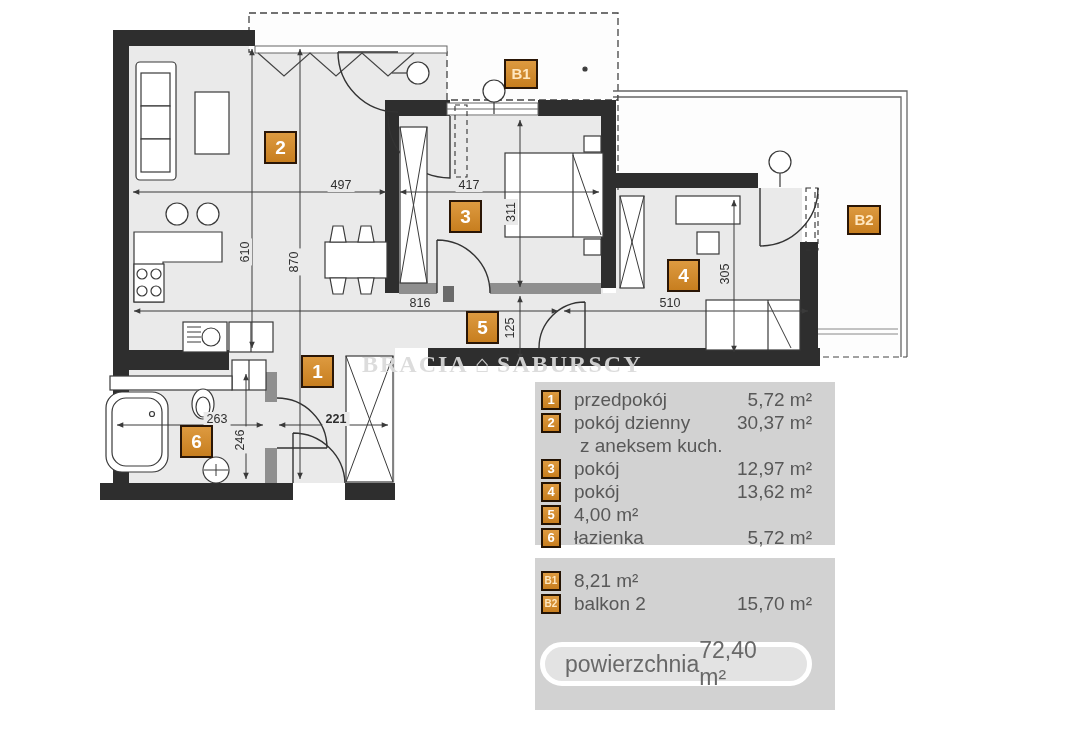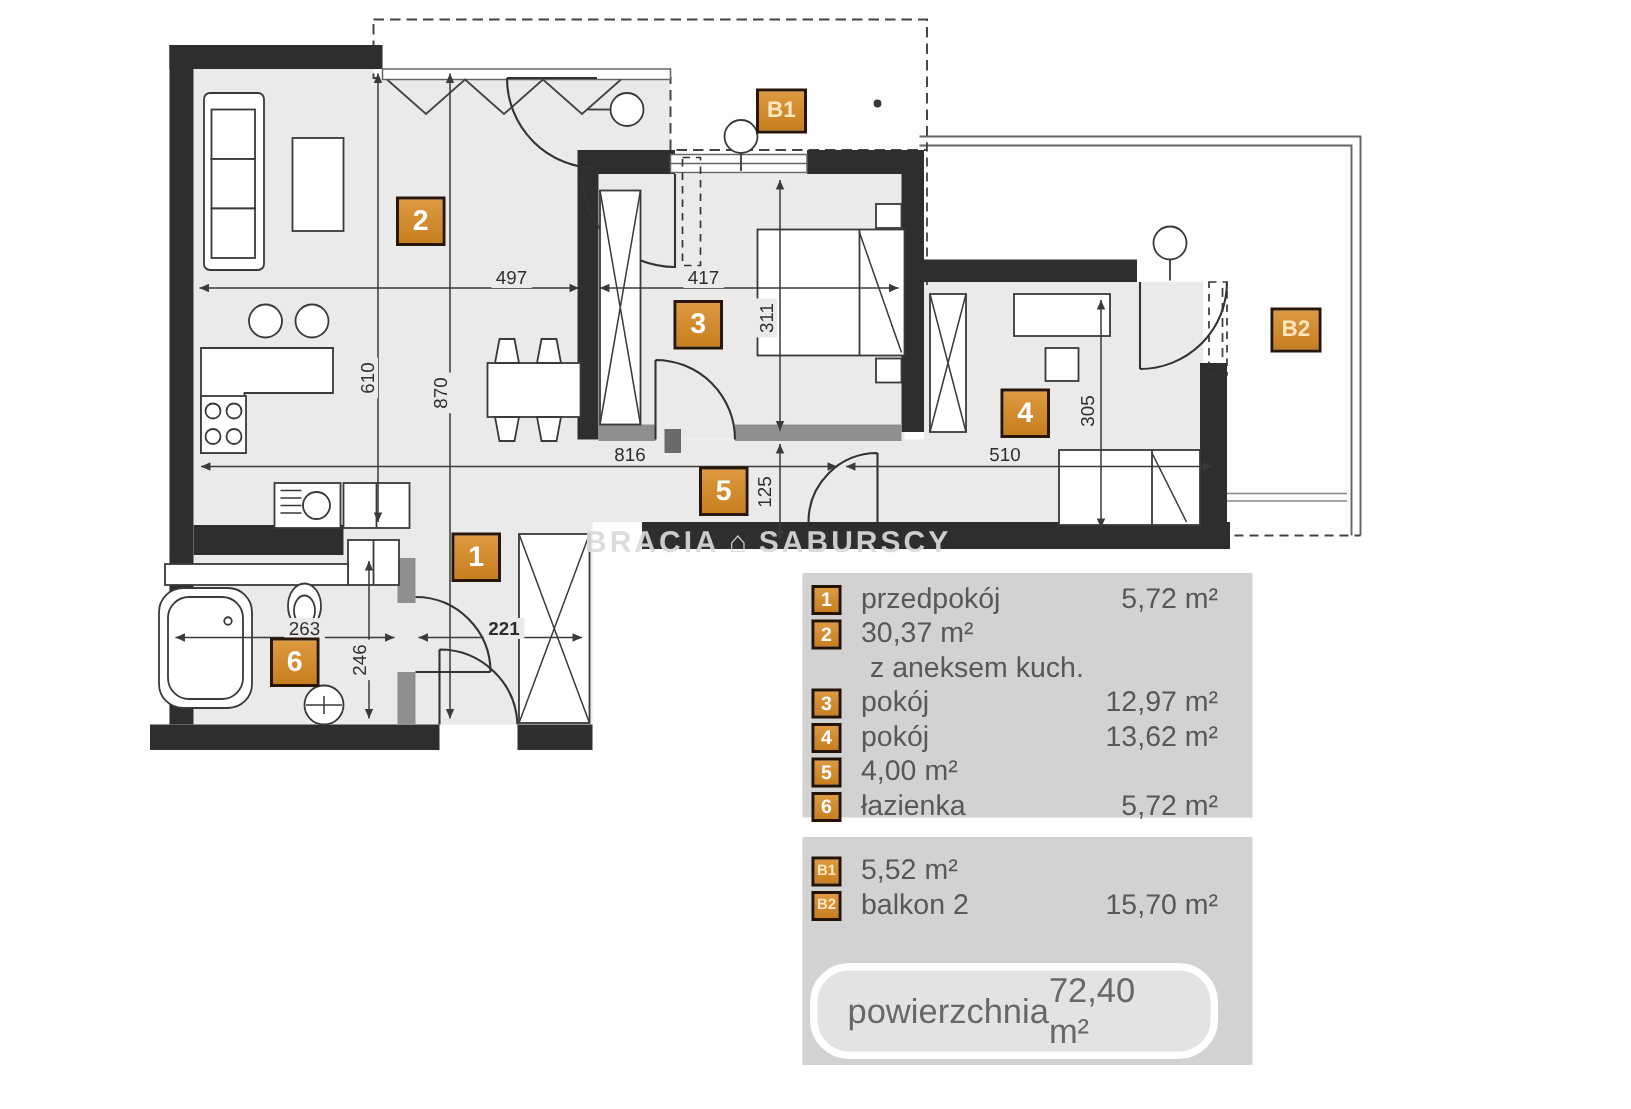--- a/index.html
+++ b/index.html
@@ -12,38 +12,38 @@
        padding:0 3px;transform:translate(-50%,-50%);white-space:nowrap;}
   .dim.v{transform:translate(-50%,-50%) rotate(-90deg);}
 
   
   .pm{position:absolute;z-index:6;width:33px;height:33px;box-sizing:border-box;
       background:linear-gradient(#dd9a40,#c77e1f);border:2px solid #2a1606;color:#fff;
       font-weight:bold;font-size:19px;line-height:29px;text-align:center;}
   .pm-b{width:34px;height:30px;font-size:15px;line-height:26px;color:#ffe7bf;}
 
   
-  .watermark{position:absolute;left:390px;top:351px;z-index:20;white-space:nowrap;
-             font-weight:bold;font-size:20px;letter-spacing:2px;color:#dadada;opacity:.92;}
+  .watermark{position:absolute;left:362px;top:351px;z-index:20;white-space:nowrap;
+             font-weight:bold;font-size:24px;letter-spacing:2px;color:#dadada;opacity:.92;font-family:Liberation Serif, serif;}
   .watermark .logo-mark{margin:0 6px;font-weight:bold;}
 
   
   .panel{position:absolute;z-index:10;background:#d2d2d2;}
   .panel-a{left:535px;top:382px;width:300px;height:163px;padding-top:6px;box-sizing:border-box;}
   .panel-b{left:535px;top:558px;width:300px;height:152px;padding-top:11px;box-sizing:border-box;}
   .lg-row{display:flex;align-items:center;height:23px;padding:0 23px 0 6px;
           font-size:19px;color:#585858;}
   .lg-badge{flex:none;width:20px;height:20px;box-sizing:border-box;margin-right:13px;
             background:linear-gradient(#dd9a40,#c77e1f);border:2px solid #241303;color:#fff;
             font-weight:bold;font-size:13px;line-height:16px;text-align:center;}
   .lg-badge.b{font-size:10px;line-height:15px;color:#ffe7bf;}
   .lg-name{flex:1;}
   .lg-val{}
   .lg-indent{padding-left:39px;}
-  .total-box{margin:27px 0 0 5px;width:272px;height:64px;box-sizing:border-box;
+  .total-box{margin:27px 0 0 5px;width:272px;height:44px;box-sizing:border-box;
              background:#e3e3e3;border:5px solid #ffffff;border-radius:26px;
              display:flex;align-items:center;justify-content:space-between;
              padding:0 20px;font-size:23px;color:#686868;}
 </style>
 </head>
 <body>
 
 <div class="page">
 
   <svg class="plan-svg" width="1087" height="739" viewBox="0 0 1087 739">
@@ -226,21 +226,21 @@
 
   <span class="dim" style="left:317px;top:185px;margin-left:24px;">497</span>
   <span class="dim" style="left:469px;top:185px;">417</span>
   <span class="dim v" style="left:245px;top:252px;">610</span>
   <span class="dim v" style="left:294px;top:262px;">870</span>
   <span class="dim v" style="left:511px;top:212px;">311</span>
   <span class="dim" style="left:420px;top:303px;">816</span>
   <span class="dim" style="left:670px;top:303px;">510</span>
   <span class="dim v" style="left:510px;top:328px;">125</span>
   <span class="dim v" style="left:725px;top:274px;">305</span>
-  <span class="dim" style="left:203px;top:419px;">263</span>
+  <span class="dim" style="left:217px;top:419px;">263</span>
   <span class="dim" style="left:336px;top:419px;font-weight:bold;">221</span>
   <span class="dim v" style="left:240px;top:440px;">246</span>
 
   <div class="pm" style="left:301px;top:355px;">1</div>
   <div class="pm" style="left:264px;top:131px;">2</div>
   <div class="pm" style="left:449px;top:200px;">3</div>
   <div class="pm" style="left:667px;top:259px;">4</div>
   <div class="pm" style="left:466px;top:311px;">5</div>
   <div class="pm" style="left:180px;top:425px;">6</div>
   <div class="pm pm-b" style="left:504px;top:59px;">B1</div>
@@ -251,20 +251,21 @@
   </div>
 
   <div class="panel panel-a">
     <div class="lg-row">
       <span class="lg-badge">1</span>
       <span class="lg-name">przedpokój</span>
       <span class="lg-val">5,72 m²</span>
     </div>
     <div class="lg-row">
       <span class="lg-badge">2</span>
+      <span class="lg-name">pokój dzienny</span>
       <span class="lg-val">30,37 m²</span>
     </div>
     <div class="lg-row">
       <span class="lg-name lg-indent">z aneksem kuch.</span>
     </div>
     <div class="lg-row">
       <span class="lg-badge">3</span>
       <span class="lg-name">pokój</span>
       <span class="lg-val">12,97 m²</span>
     </div>
@@ -280,21 +281,21 @@
     <div class="lg-row">
       <span class="lg-badge">6</span>
       <span class="lg-name">łazienka</span>
       <span class="lg-val">5,72 m²</span>
     </div>
   </div>
 
   <div class="panel panel-b">
     <div class="lg-row">
       <span class="lg-badge b">B1</span>
-      <span class="lg-val">5,52 m²</span>
+      <span class="lg-val">8,21 m²</span>
     </div>
     <div class="lg-row">
       <span class="lg-badge b">B2</span>
       <span class="lg-name">balkon 2</span>
       <span class="lg-val">15,70 m²</span>
     </div>
     <div class="total-box">
       <span>powierzchnia</span>
       <span>72,40 m²</span>
     </div>

